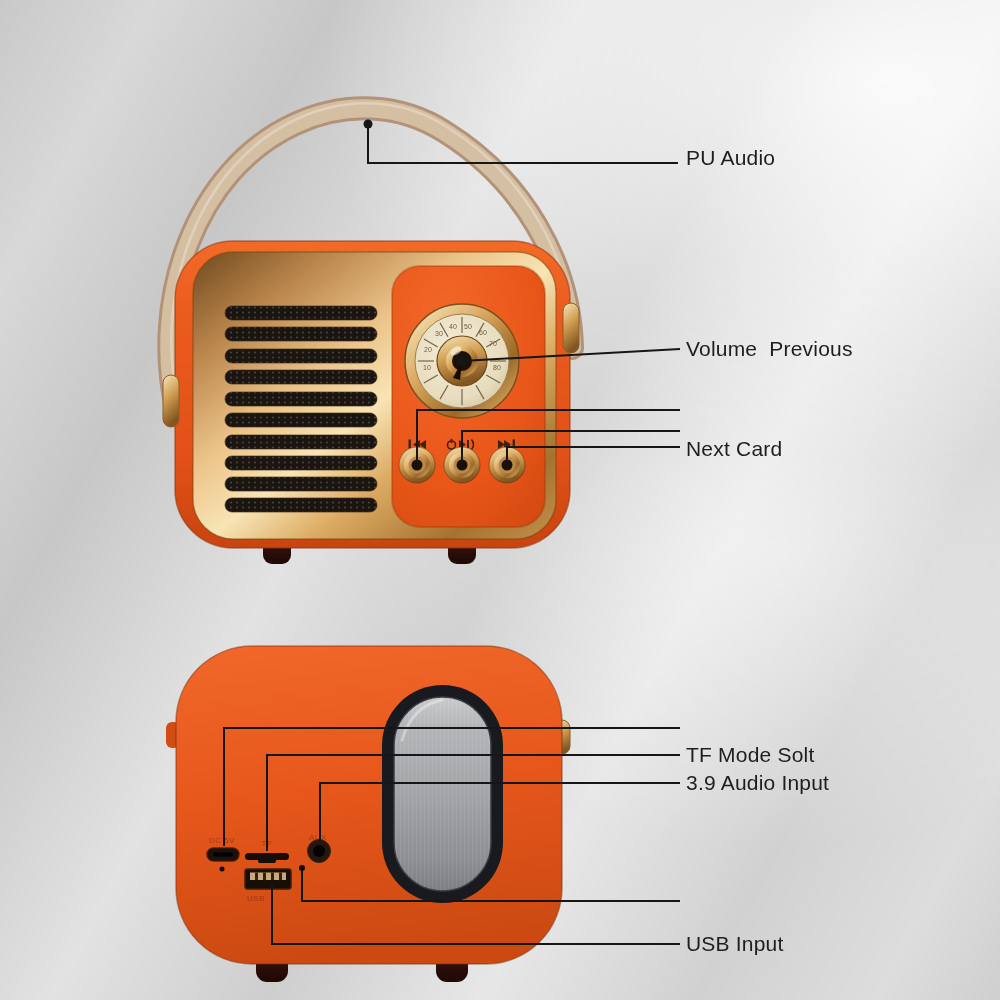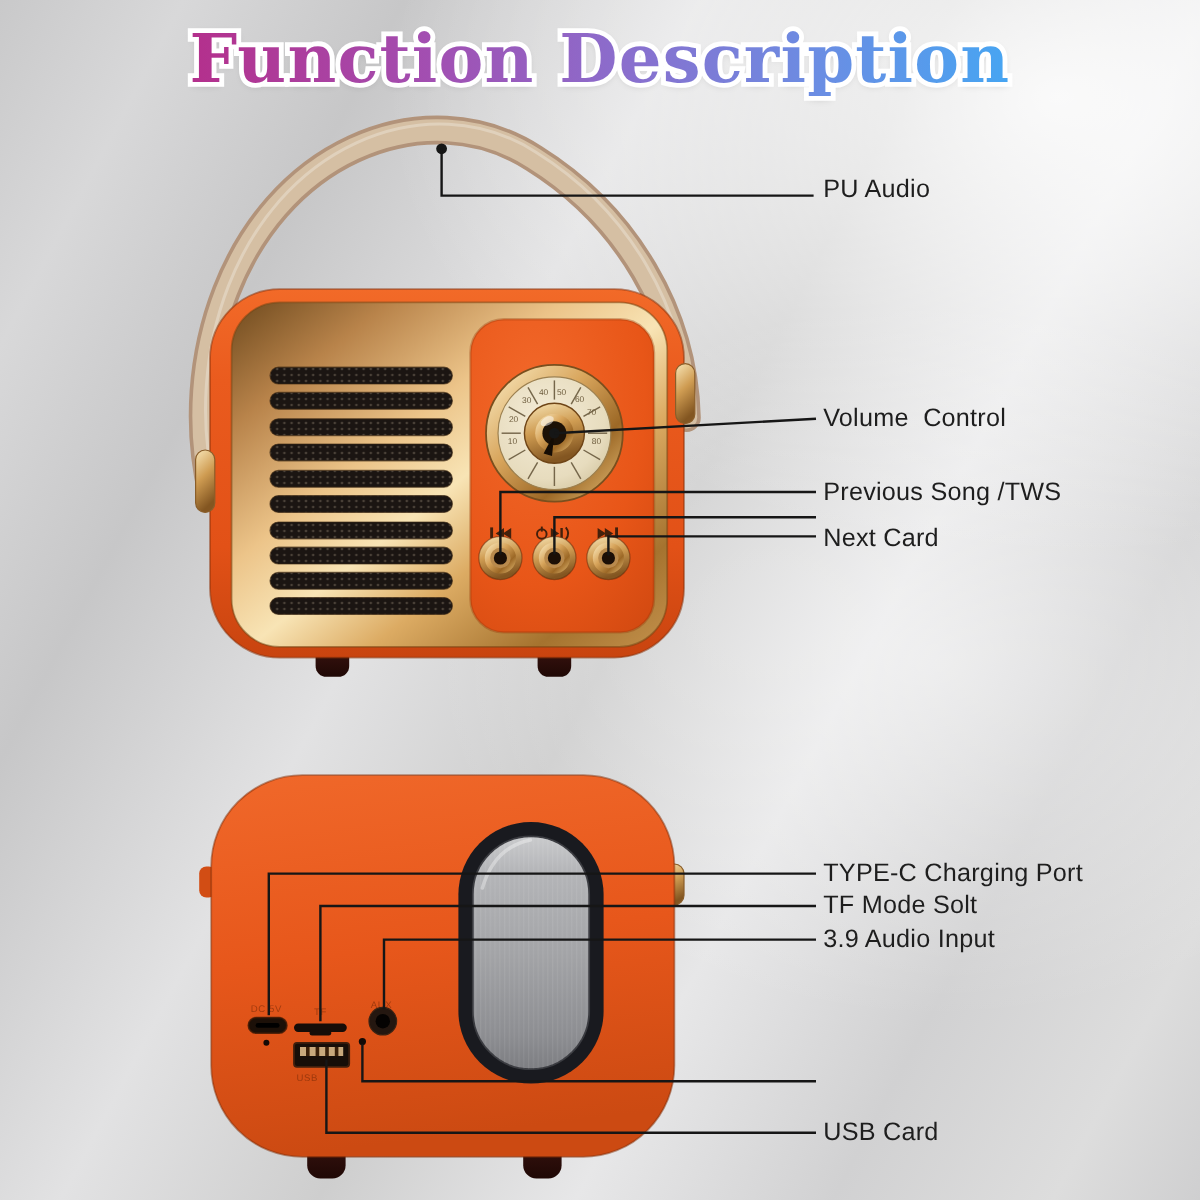--- a/index.html
+++ b/index.html
@@ -21,24 +21,20 @@
   .callout-label{position:absolute;left:686px;transform:translateY(-50%);
     font:21px/1.15 "Liberation Sans",sans-serif;color:#1e1e1e;white-space:pre;letter-spacing:.2px;}
   .dial-num{font:7px "Liberation Sans",sans-serif;fill:#6e5d3e;}
   .port-label{font:8px "Liberation Sans",sans-serif;fill:rgba(110,38,6,.55);letter-spacing:.5px;}
 </style>
 </head>
 <body>
 
 <div class="stage">
 
-  <h1 class="title">
-    <span class="title-layer title-stroke">Function Description</span>
-    <span class="title-layer title-fill">Function Description</span>
-  </h1>
 
   <svg class="scene" width="1000" height="1000" viewBox="0 0 1000 1000">
     <defs>
       <linearGradient id="goldPlate" x1="0" y1="0" x2="1" y2="1">
         <stop offset="0" stop-color="#6f4a1e"></stop>
           <stop offset=".18" stop-color="#b8834a"></stop>
         <stop offset=".38" stop-color="#ecc489"></stop>
           <stop offset=".52" stop-color="#f8e4b5"></stop>
         <stop offset=".66" stop-color="#dcab63"></stop>
           <stop offset=".85" stop-color="#a5732f"></stop>
@@ -262,21 +258,19 @@
       <polyline points="507,463 507,447 680,447"></polyline>
       <polyline points="224,846 224,728 680,728"></polyline>
       <polyline points="267,851 267,755 680,755"></polyline>
       <polyline points="320,841 320,783 680,783"></polyline>
       <polyline points="302,870 302,901 680,901"></polyline>
       <polyline points="272,883 272,944 680,944"></polyline>
     </g>
   </svg>
 
   <div class="callout-label" style="top:158px">PU Audio</div>
-  <div class="callout-label" style="top:349px">Volume  Control</div>
-  <div class="callout-label" style="top:411px">Previous Song /TWS</div>
+  <div class="callout-label" style="top:349px">Volume  Previous</div>
   <div class="callout-label" style="top:449px">Next Card</div>
-  <div class="callout-label" style="top:728px">TYPE-C Charging Port</div>
   <div class="callout-label" style="top:755px">TF Mode Solt</div>
   <div class="callout-label" style="top:783px">3.9 Audio Input</div>
-  <div class="callout-label" style="top:944px">USB Card</div>
+  <div class="callout-label" style="top:944px">USB Input</div>
 
 </div>
 
 </body></html>

